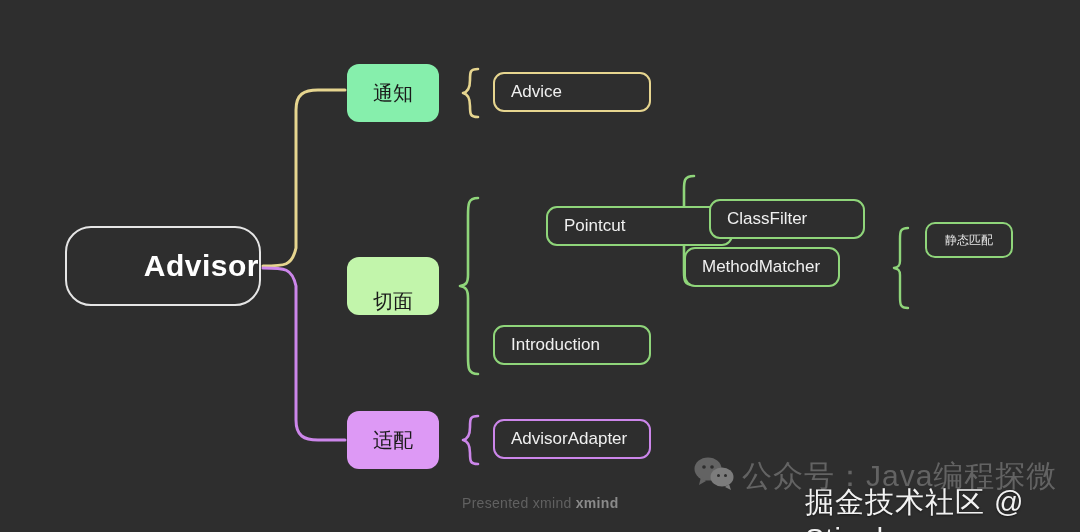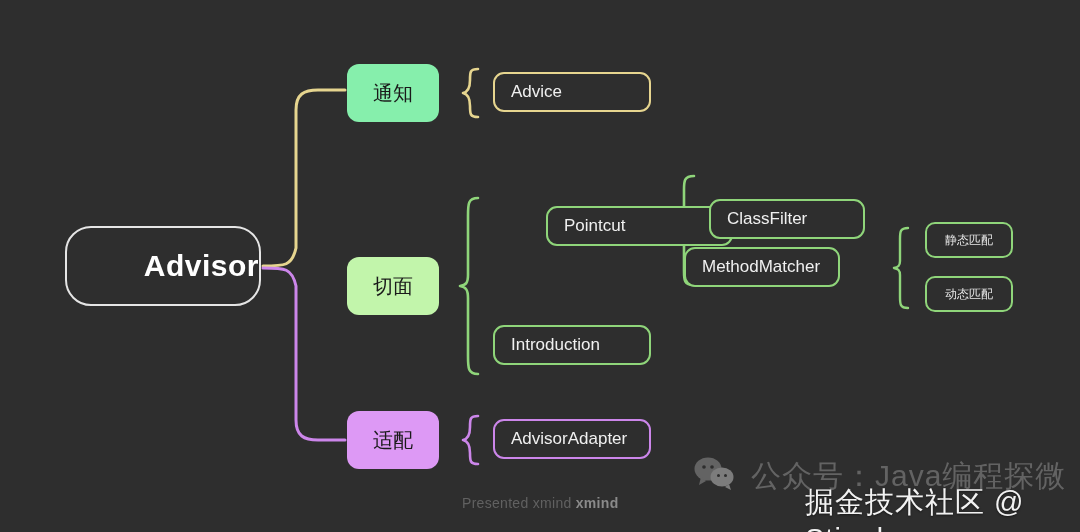--- a/index.html
+++ b/index.html
@@ -45,21 +45,21 @@
   
   .cat {
     width: 92px; height: 58px;
     border-radius: 12px;
     justify-content: center;
     font-size: 20px;
     color: #1a1a1a;
     font-weight: normal;
   }
   .cat-advice   { left: 347px; top: 64px;  background: #86efac; }
-  .cat-aspect   { left: 347px; top: 257px; background: #c2f5ab; }
+  .cat-aspect   { left: 347px; top: 257px; background: #c2f5ab; align-items: flex-end; }
   .cat-adapter  { left: 347px; top: 411px; background: #dd99f5; font-family: Liberation Serif, serif; }
 
   
   .leaf {
     background: #2e2e2e;
     border-radius: 11px;
     border: 2px solid #8fd57a;
     color: #f0f0f0;
     font-size: 17px;
     padding: 16px 16px;
@@ -98,21 +98,21 @@
     letter-spacing: 0.3px;
   }
   .xmind b { color: #8a8a8a; }
 
   
   .wm-wechat {
     position: absolute;
     left: 694px; top: 456px;
     display: flex;
     align-items: flex-end;
-    gap: 15px;
+    gap: 6px;
     color: #6d6d6d;
     font-size: 30px;
     opacity: 0.85;
   }
   .wm-wechat .wm-text { letter-spacing: 1px; }
   .wm-juejin {
     position: absolute;
     left: 805px; top: 483px;
     color: #f2f2f2;
     font-size: 29px;
@@ -173,23 +173,20 @@
   </div>
 
   <div class="node leaf green n-methodmatch">
     <span>MethodMatcher</span>
   </div>
 
   <div class="node leaf-sm n-static">
     <span>静态匹配</span>
   </div>
 
-  <div class="node leaf-sm n-dynamic">
-    <span>动态匹配</span>
-  </div>
 
   <div class="node leaf purple n-adapter">
     <span>AdvisorAdapter</span>
   </div>
 
   <div class="xmind">
     <span>Presented xmind </span><b>xmind</b>
   </div>
 
   <div class="wm-wechat">

